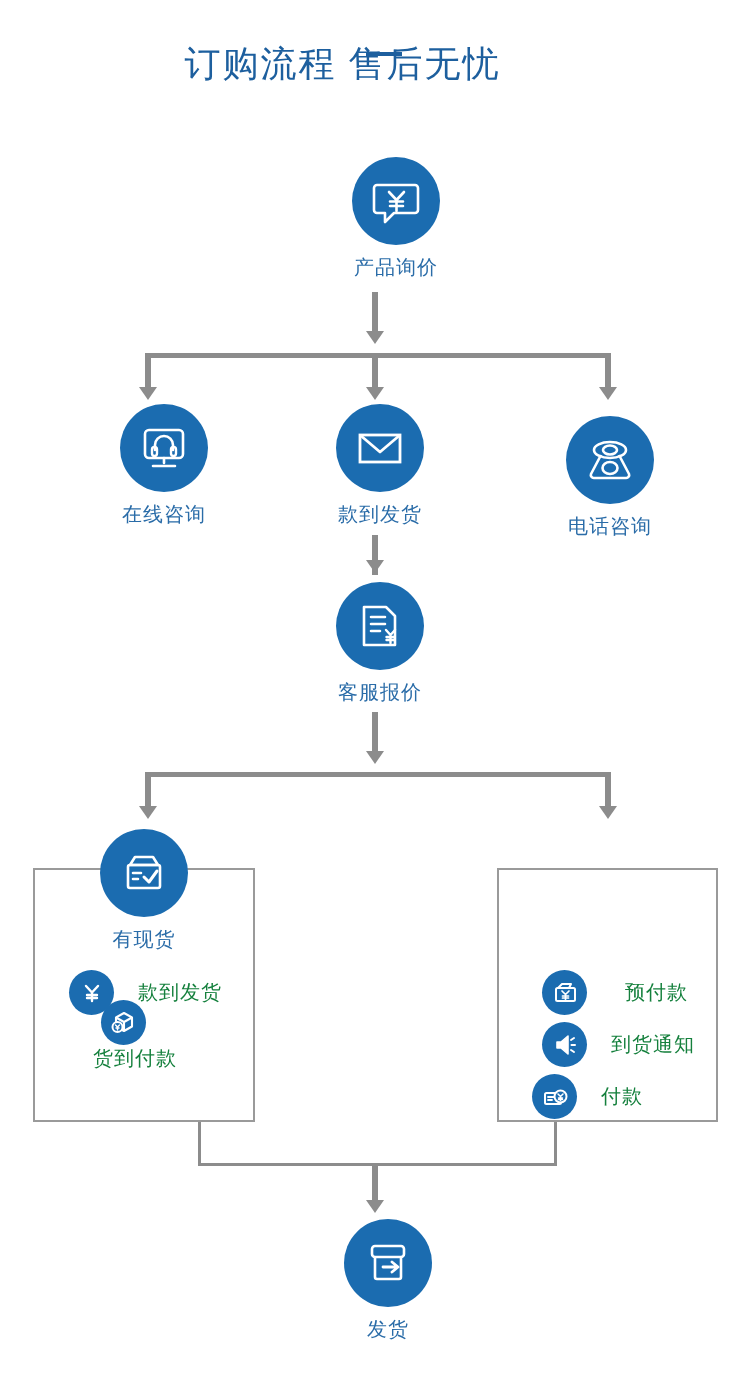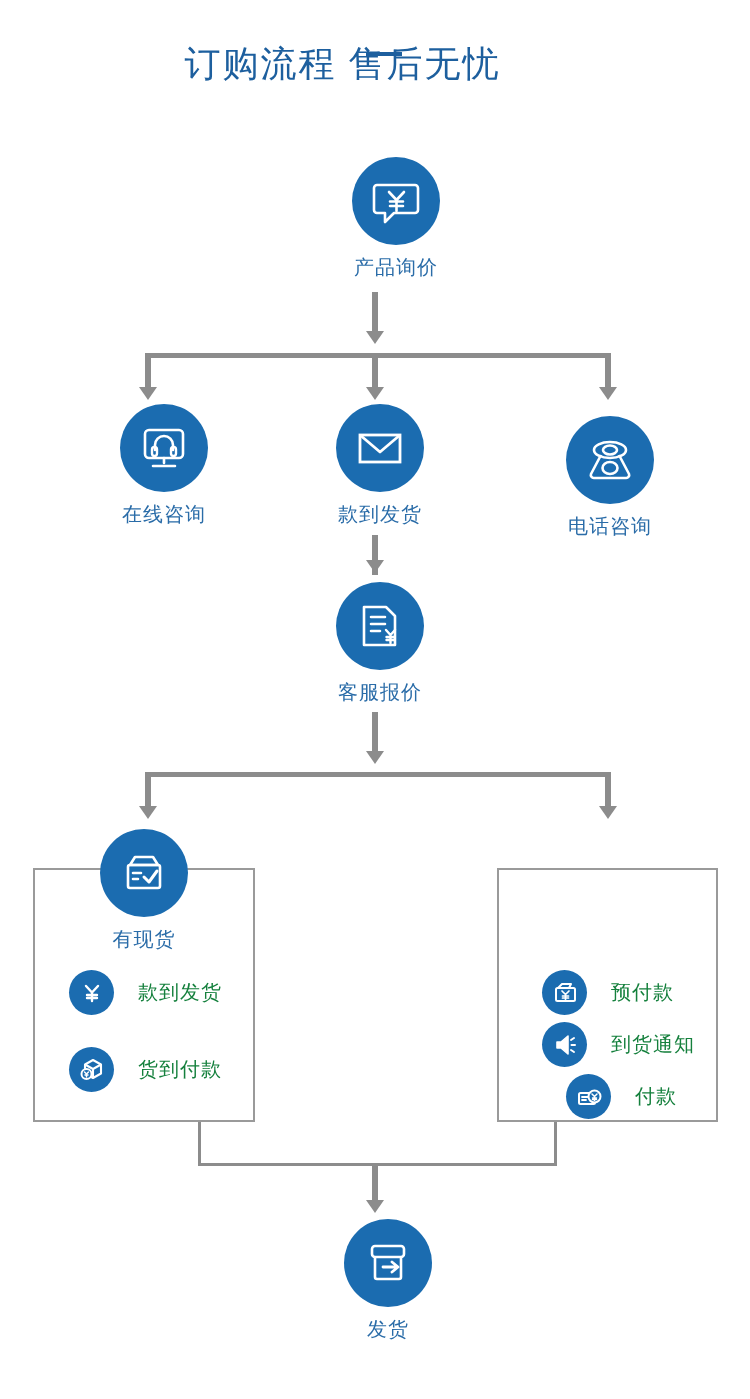--- a/index.html
+++ b/index.html
@@ -176,55 +176,55 @@
 
   <div class="opt-row" style="left:69px; top:970px;">
     <div class="opt-circle">
       <svg width="28" height="28" viewBox="0 0 28 28">
         <path d="M8 7 l6 6.5 l6 -6.5 M14 13.5 v8.5 M9 16 h10 M9 19 h10" fill="none" stroke="#ffffff" stroke-width="2.4" stroke-linecap="round" stroke-linejoin="round"></path>
       </svg>
     </div>
     <div class="opt-label">款到发货</div>
   </div>
 
-  <div class="opt-row" style="left:69px; top:1047px;">
+  <div class="opt-row" style="left:69px; top:1000px;flex-direction:column;">
     <div class="opt-circle">
       <svg width="32" height="32" viewBox="0 0 32 32">
         <path d="M17 6 l8 4.5 v9 l-8 4.5 l-8 -4.5 v-9 z" fill="none" stroke="#ffffff" stroke-width="2.1" stroke-linejoin="round"></path>
         <path d="M9 10.5 l8 4.5 l8 -4.5 M17 15 v9" fill="none" stroke="#ffffff" stroke-width="2.1" stroke-linejoin="round"></path>
         <circle cx="10.5" cy="20" r="5" fill="#1b6cb0" stroke="#ffffff" stroke-width="2"></circle>
         <path d="M8.5 18 l2 2 l2 -2 M10.5 20 v3 M9 21 h3" fill="none" stroke="#ffffff" stroke-width="1.5" stroke-linecap="round"></path>
       </svg>
     </div>
     <div class="opt-label">货到付款</div>
   </div>
 
 
-  <div class="opt-row" style="left:542px; top:970px;">
+  <div class="opt-row" style="left:542px; top:970px;gap:14px;">
     <div class="opt-circle">
       <svg width="30" height="30" viewBox="0 0 30 30">
         <path d="M8 10 l4 -4 h9 l-2 4" fill="none" stroke="#ffffff" stroke-width="2" stroke-linejoin="round"></path>
         <rect x="6" y="10" width="19" height="13" rx="1.5" fill="none" stroke="#ffffff" stroke-width="2"></rect>
         <path d="M12 13 l3.5 3.5 l3.5 -3.5 M15.5 16.5 v5 M12.5 18 h6 M12.5 20 h6" fill="none" stroke="#ffffff" stroke-width="1.7" stroke-linecap="round" stroke-linejoin="round"></path>
       </svg>
     </div>
     <div class="opt-label">预付款</div>
   </div>
 
   <div class="opt-row" style="left:542px; top:1022px;align-items:center;">
     <div class="opt-circle">
       <svg width="30" height="30" viewBox="0 0 30 30">
         <path d="M7 12 h4 l7 -6 v18 l-7 -6 h-4 z" fill="#ffffff" stroke="#ffffff" stroke-width="1.6" stroke-linejoin="round"></path>
         <path d="M21 10 l3 -2 M21.5 15 h3.5 M21 20 l3 2" fill="none" stroke="#ffffff" stroke-width="2" stroke-linecap="round"></path>
       </svg>
     </div>
     <div class="opt-label">到货通知</div>
   </div>
 
-  <div class="opt-row" style="left:566px; top:1074px;">
+  <div class="opt-row" style="left:532px; top:1074px;">
     <div class="opt-circle">
       <svg width="30" height="30" viewBox="0 0 30 30">
         <rect x="5" y="11" width="16" height="11" rx="1.5" fill="none" stroke="#ffffff" stroke-width="2"></rect>
         <path d="M8 15 h6 M8 18 h4" fill="none" stroke="#ffffff" stroke-width="1.8" stroke-linecap="round"></path>
         <circle cx="20.5" cy="14.5" r="6" fill="#1b6cb0" stroke="#ffffff" stroke-width="2"></circle>
         <path d="M18 12 l2.5 2.5 l2.5 -2.5 M20.5 14.5 v4 M18.5 16 h4 M18.5 17.6 h4" fill="none" stroke="#ffffff" stroke-width="1.5" stroke-linecap="round" stroke-linejoin="round"></path>
       </svg>
     </div>
     <div class="opt-label">付款</div>
   </div>

